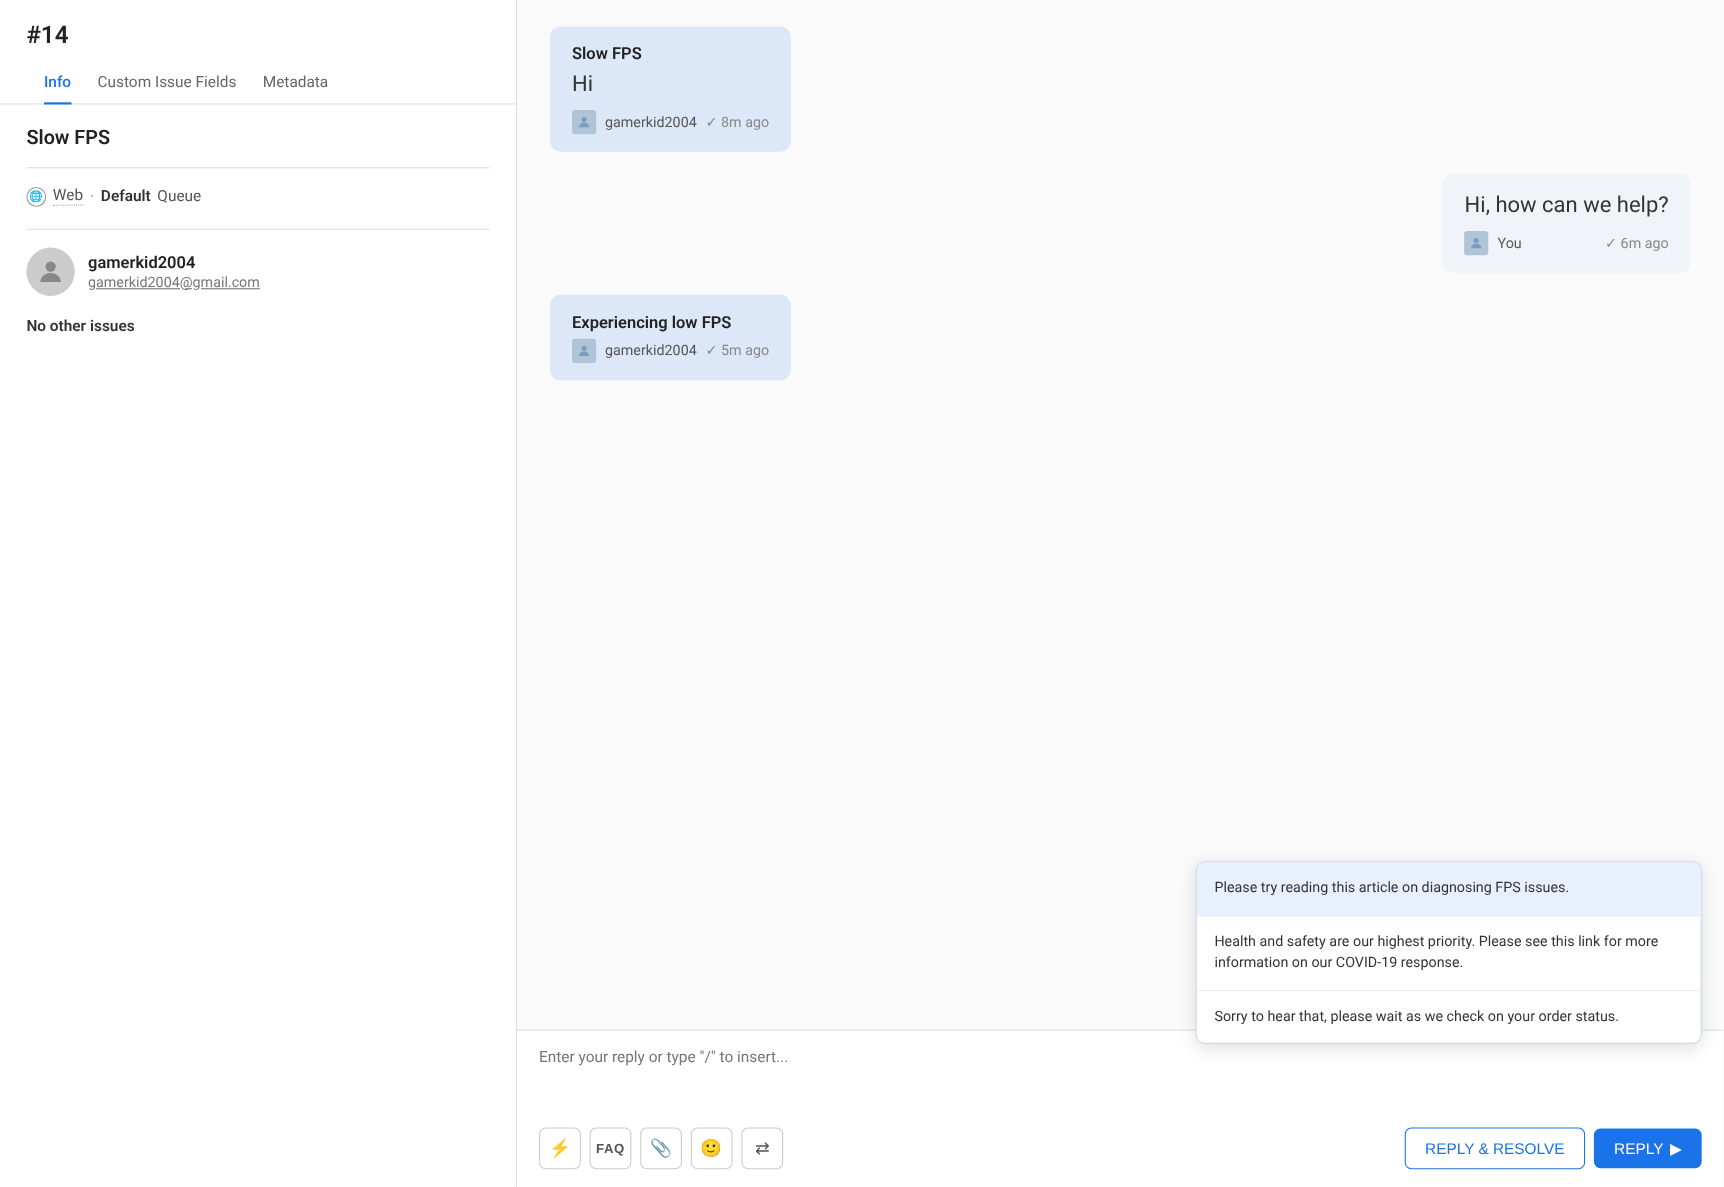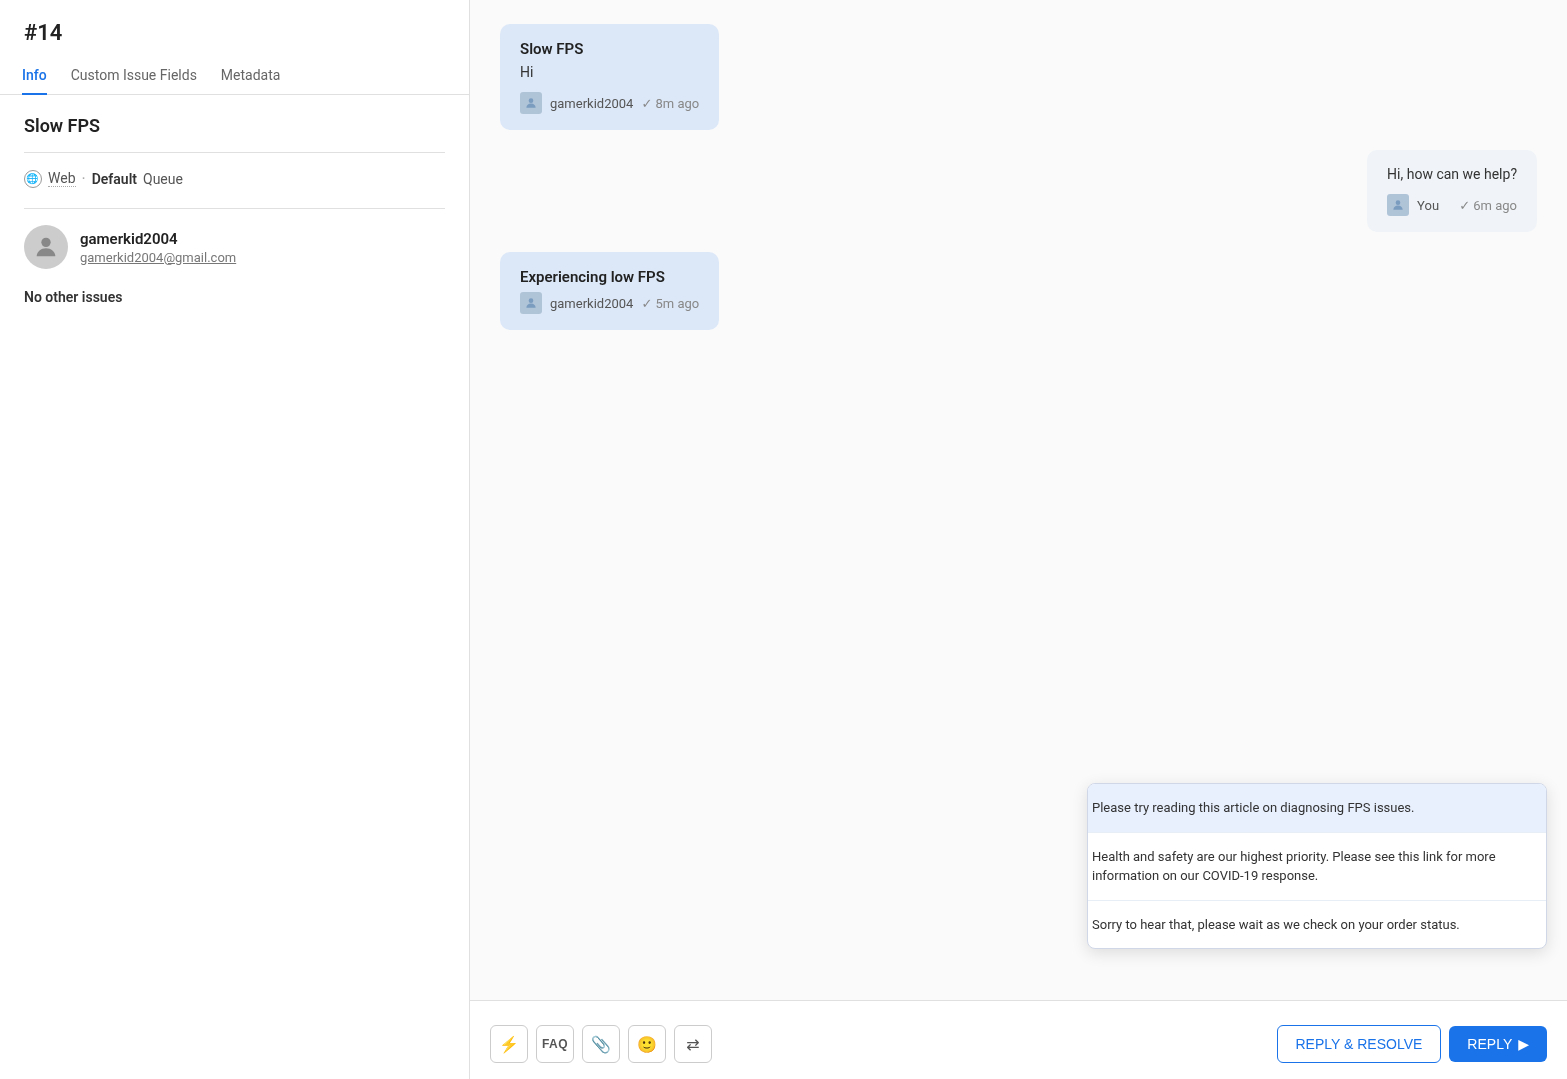--- a/index.html
+++ b/index.html
@@ -17,21 +17,21 @@
     }
     .issue-number {
       font-size: 22px;
       font-weight: 600;
       padding: 20px 24px 12px;
       color: #222;
     }
     .tabs {
       display: flex;
       border-bottom: 1px solid #e0e0e0;
-      padding: 0 22px;
+      padding: 0 40px;
       gap: 24px;
     }
     .tab {
       padding: 10px 0 10px;
       font-size: 14px;
       color: #666;
       cursor: pointer;
       border-bottom: 2px solid transparent;
       margin-bottom: -1px;
       white-space: nowrap;
@@ -144,21 +144,21 @@
       max-width: 760px;
       align-self: flex-end;
     }
     .bubble-title {
       font-size: 15px;
       font-weight: 600;
       color: #222;
       margin-bottom: 6px;
     }
     .bubble-body {
-      font-size: 14px;
+      font-size: 20px;
       color: #333;
       margin-bottom: 12px;
     }
     .bubble-footer {
       display: flex;
       align-items: center;
       gap: 8px;
     }
     .bubble-user-icon {
       width: 22px; height: 22px;
@@ -240,21 +240,21 @@
       bottom: 130px;
       width: 460px;
       background: #fff;
       border: 1px solid #d0d8e8;
       border-radius: 8px;
       box-shadow: 0 4px 16px rgba(0,0,0,0.12);
       z-index: 10;
       overflow: hidden;
     }
     .suggestion-item {
-      padding: 14px 4px;
+      padding: 14px 16px;
       font-size: 13px;
       color: #333;
       border-bottom: 1px solid #e8eef5;
       cursor: pointer;
       line-height: 1.5;
     }
     .suggestion-item:last-child { border-bottom: none; }
     .suggestion-item.hovered { background: #e8f0fe; }
   </style>
 </head>
@@ -351,20 +351,21 @@
 
   </div>
 
   <div class="suggestions-dropdown">
     <div class="suggestion-item hovered">Please try reading this article on diagnosing FPS issues.</div>
     <div class="suggestion-item">Health and safety are our highest priority. Please see this link for more information on our COVID-19 response.</div>
     <div class="suggestion-item">Sorry to hear that, please wait as we check on your order status.</div>
   </div>
 
   <div class="reply-area">
+    <textarea class="reply-input" placeholder="Enter your reply or type &quot;/&quot; to insert..." style=""></textarea>
     <div class="reply-toolbar">
       <button class="toolbar-btn" title="Quick actions">⚡</button>
       <button class="toolbar-btn faq">FAQ</button>
       <button class="toolbar-btn" title="Attach file">📎</button>
       <button class="toolbar-btn" title="Emoji">🙂</button>
       <button class="toolbar-btn" title="Transfer">⇄</button>
       <button class="reply-resolve-btn">REPLY &amp; RESOLVE</button>
       <button class="reply-btn">
         <span>REPLY</span>
         <span>▶</span>

